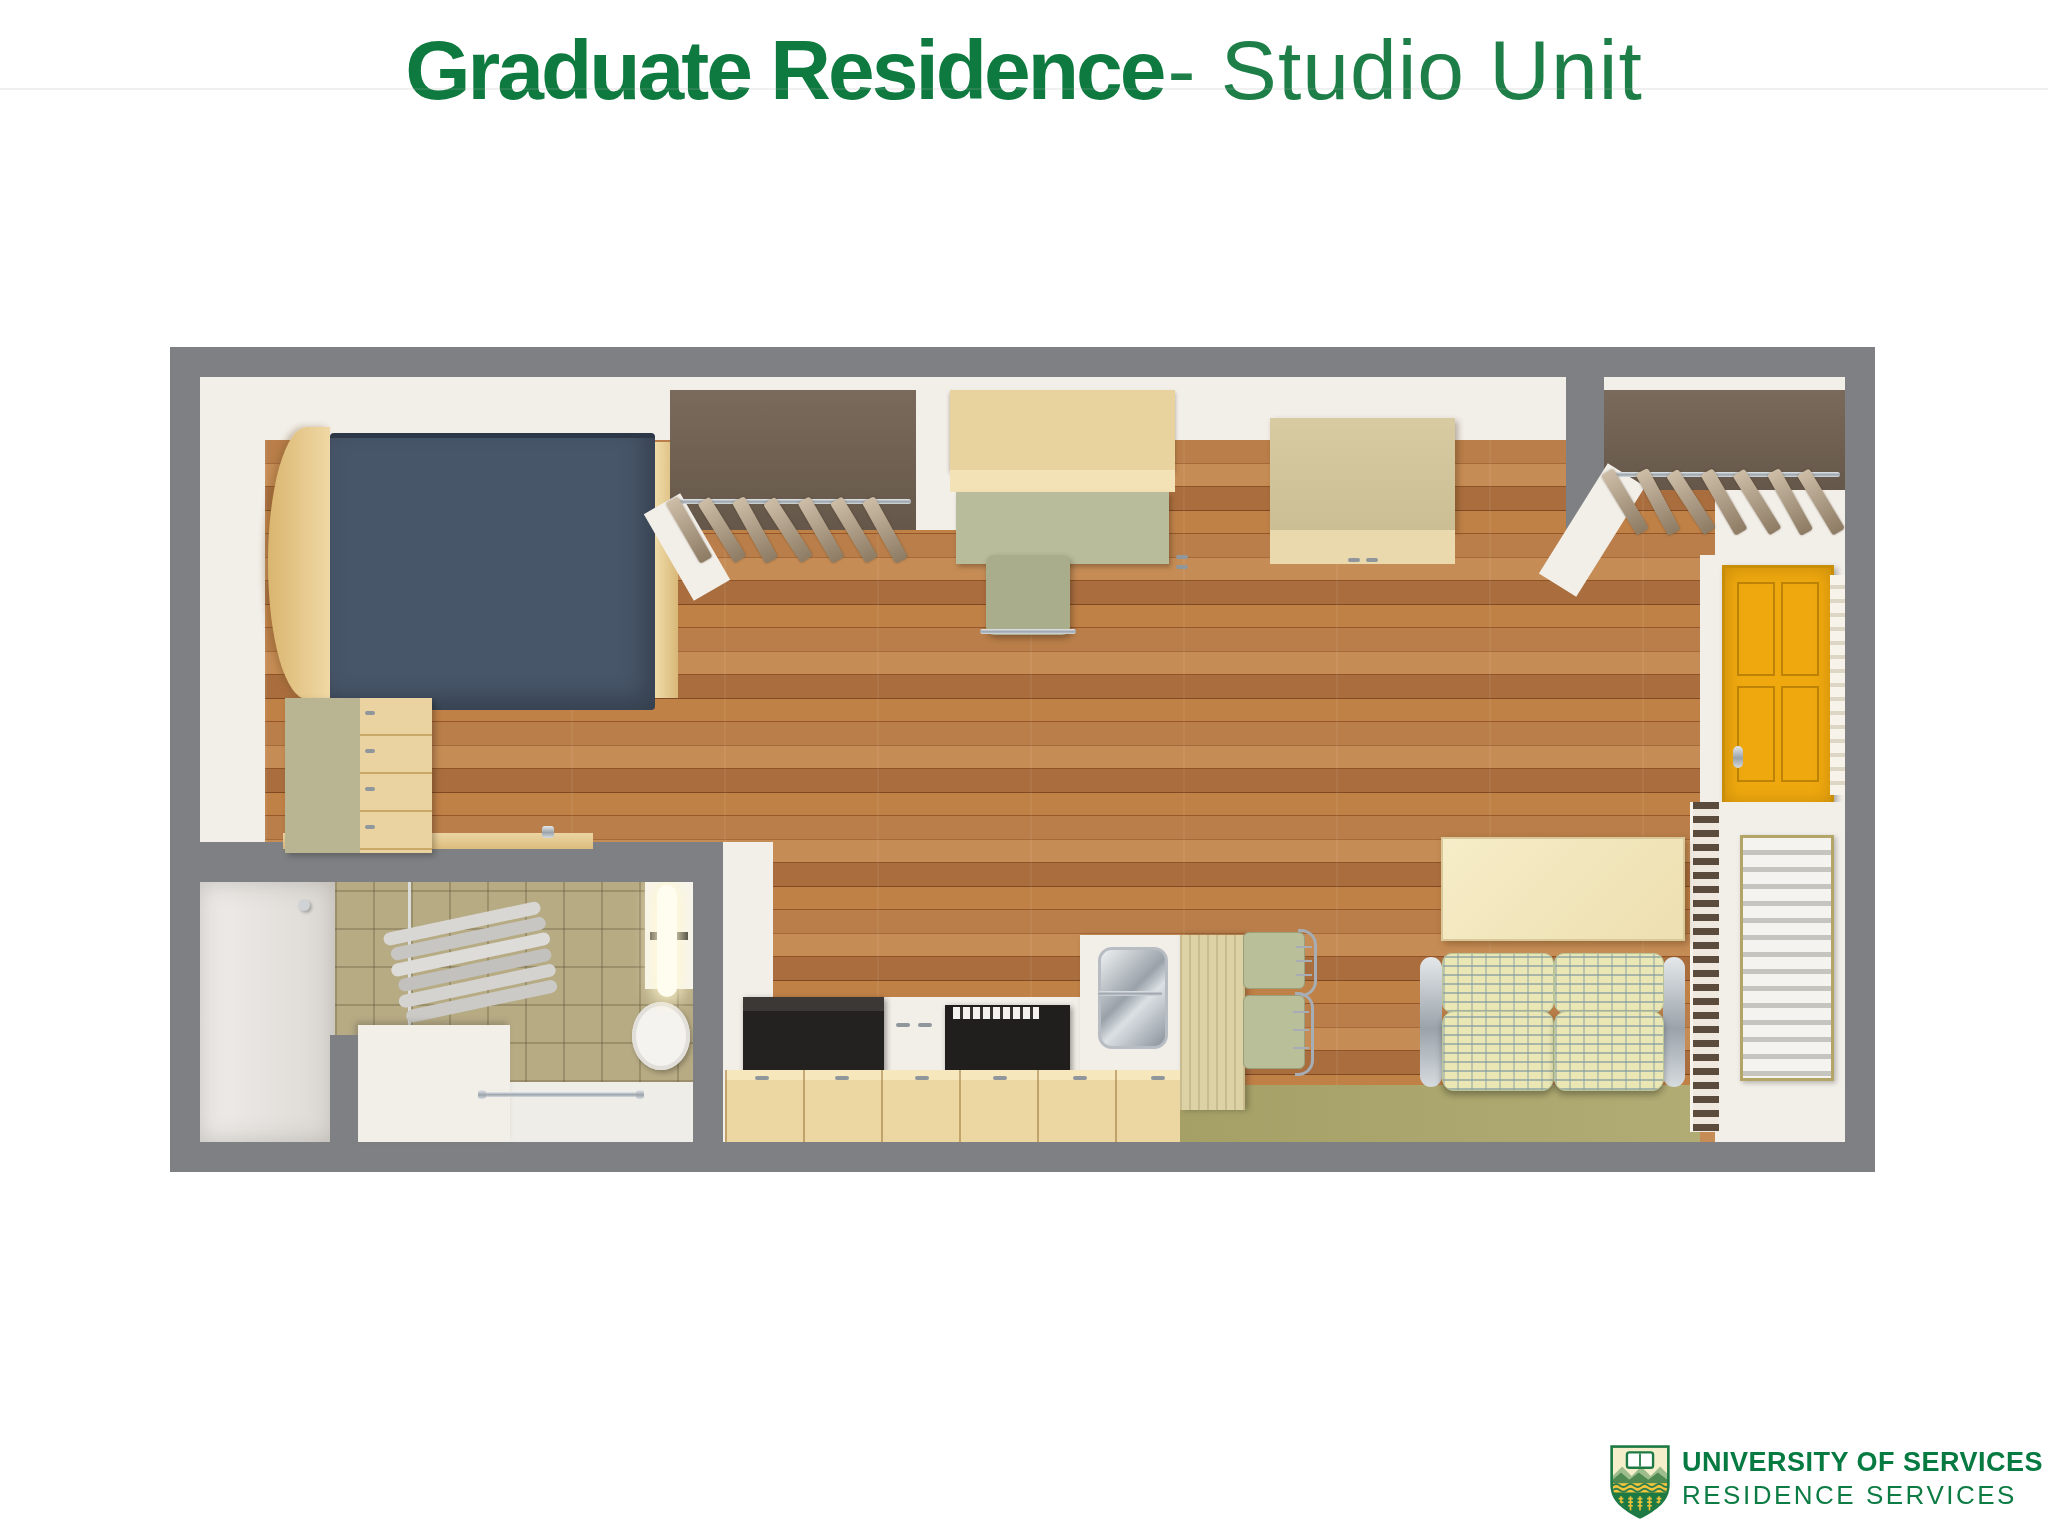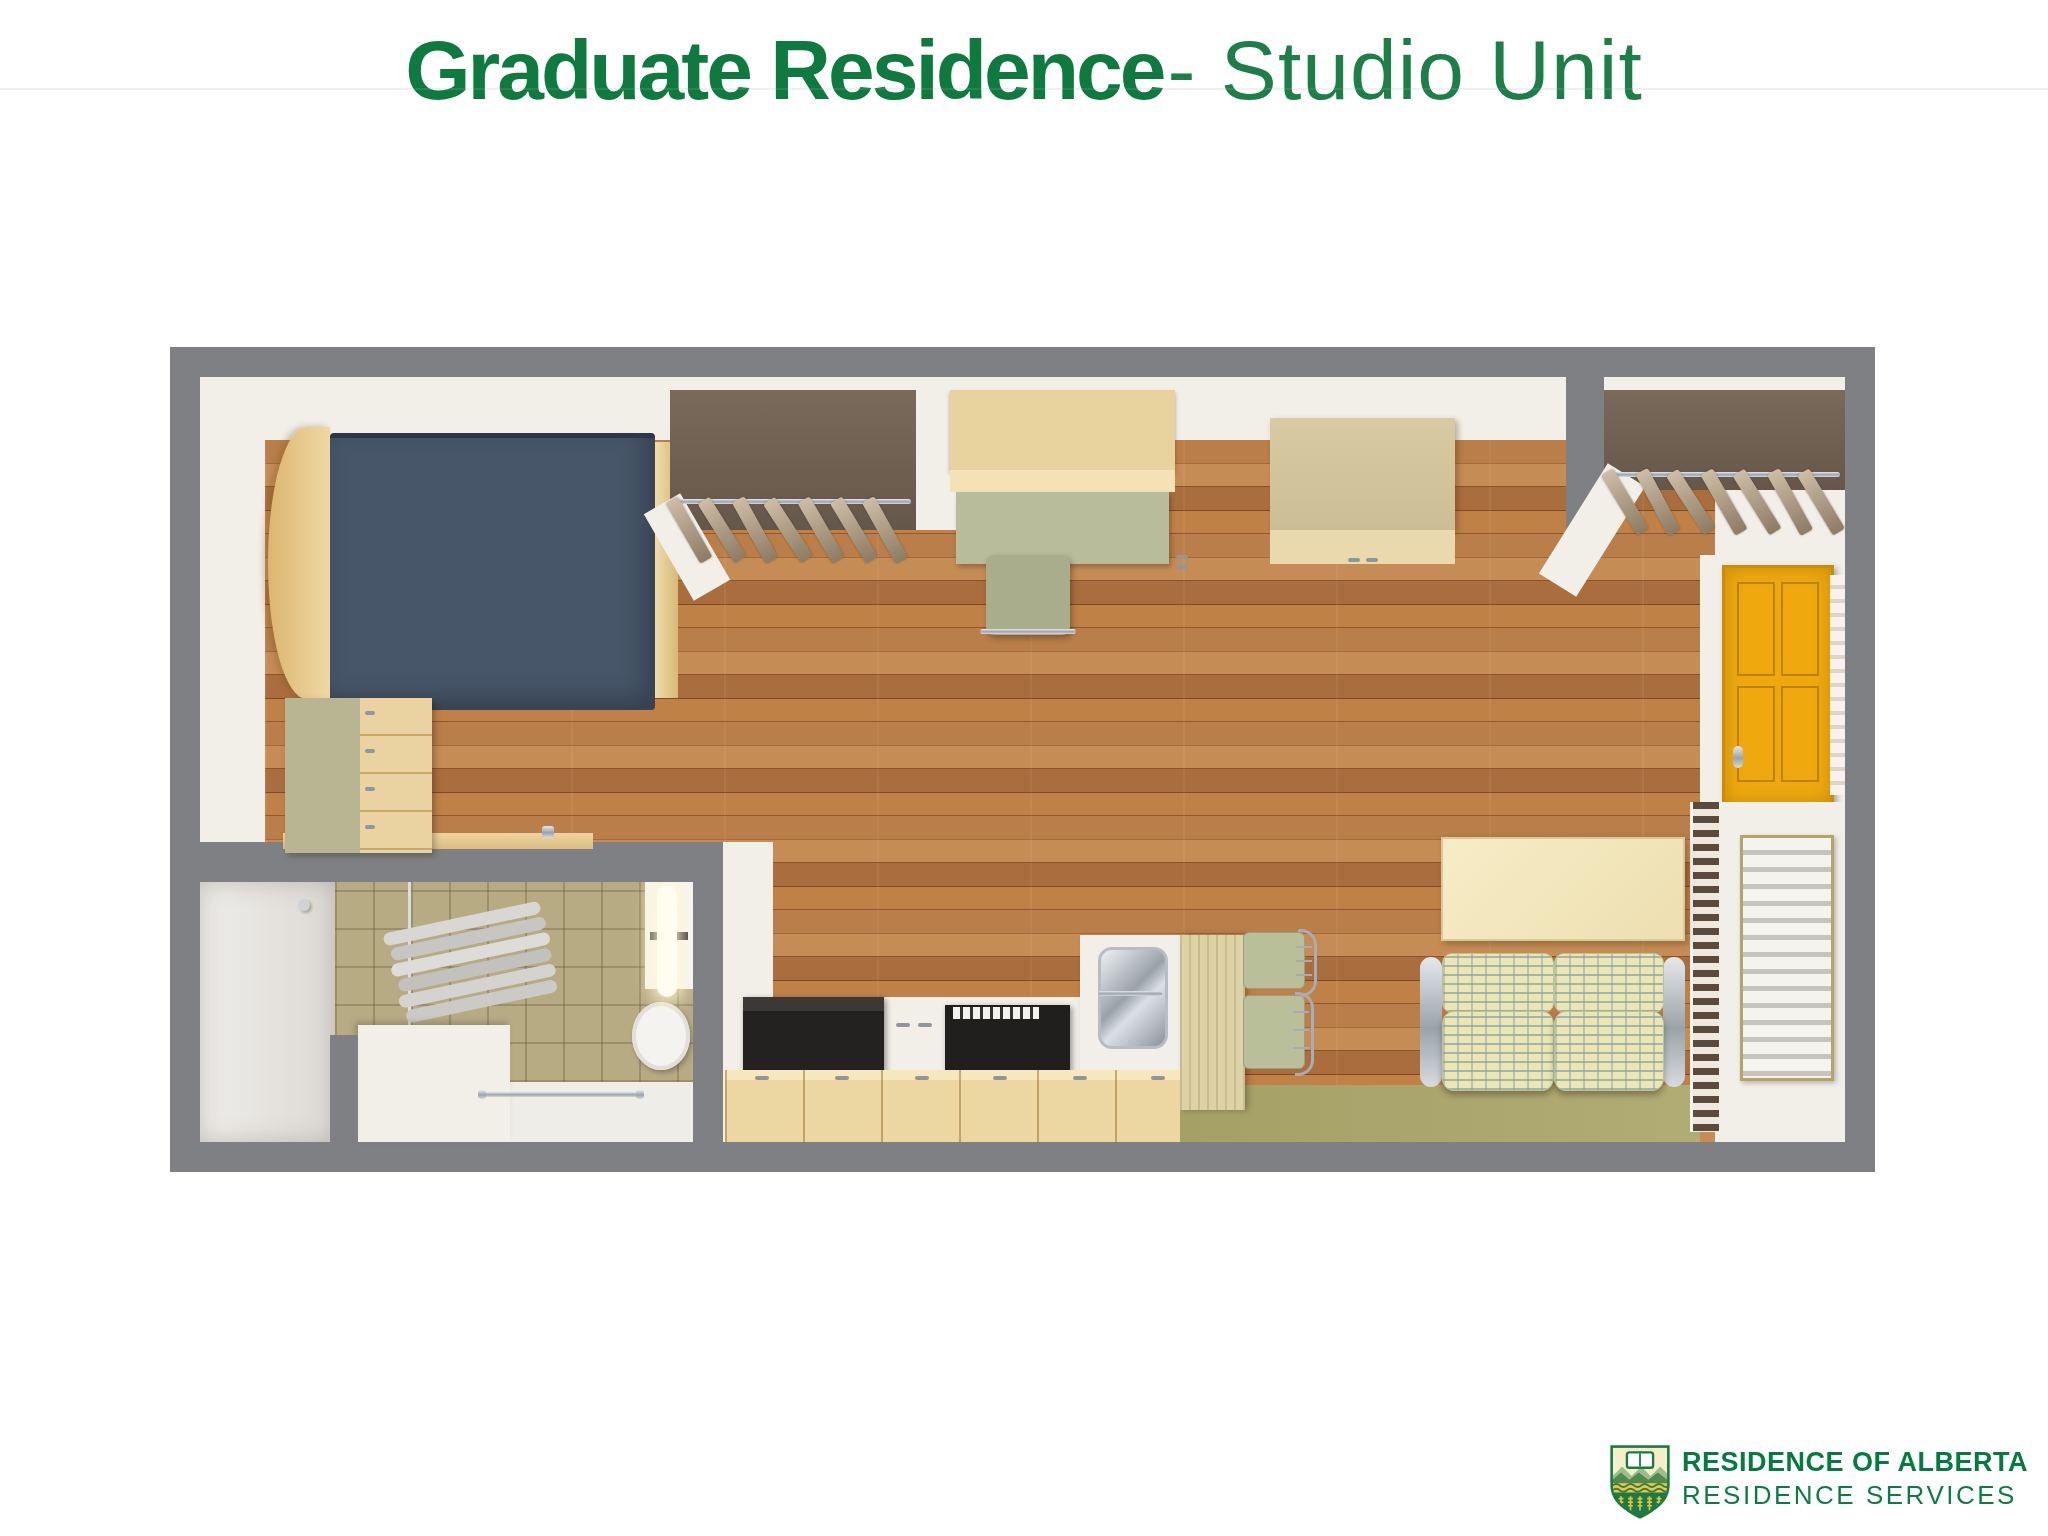--- a/index.html
+++ b/index.html
@@ -251,15 +251,15 @@
         <path d="M10,44 v12 M8,46 h4 M8,49 h4 M8,52 h4"></path>
         <path d="M18,44 v12 M16,46 h4 M16,49 h4 M16,52 h4"></path>
         <path d="M26,44 v12 M24,46 h4 M24,49 h4 M24,52 h4"></path>
         <path d="M34,44 v12 M32,46 h4 M32,49 h4 M32,52 h4"></path>
         <path d="M42,44 v12 M40,46 h4 M40,49 h4 M40,52 h4"></path>
       </g>
       <rect x="15" y="7" width="22" height="13" rx="2" fill="#ffffff" stroke="#1e7a45" stroke-width="2"></rect>
       <path d="M26,8 v11" stroke="#1e7a45" stroke-width="1.5"></path>
     </g>
   </svg>
-  <div class="l1">RESIDENCE OF ALBERTA</div>
+  <div class="l1">UNIVERSITY OF SERVICES</div>
   <div class="l2">RESIDENCE SERVICES</div>
 </div>
 
 </body></html>

